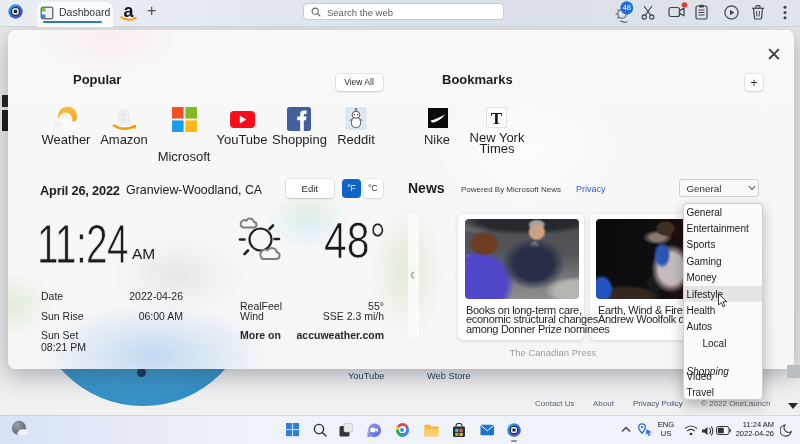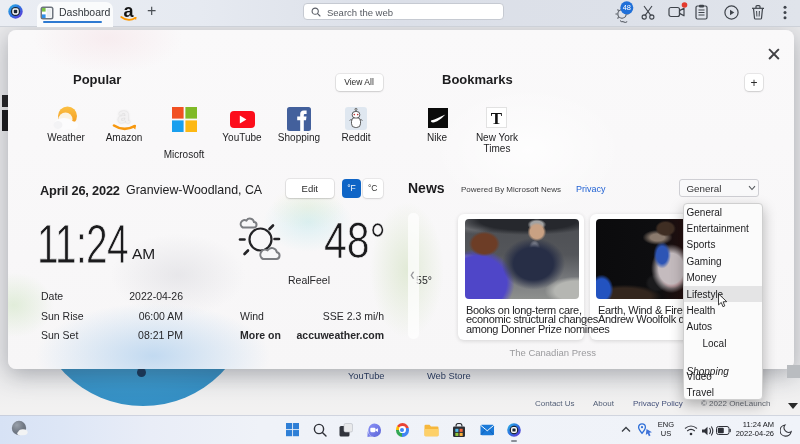--- a/index.html
+++ b/index.html
@@ -34,21 +34,21 @@
       radial-gradient(90px 55px at 170px 245px, rgba(205,205,212,.38), rgba(205,205,212,0) 75%),
       radial-gradient(120px 80px at 520px 120px, rgba(255,255,255,.8), rgba(255,255,255,0) 80%),
       linear-gradient(#faf9fa,#f7f6f7);
     box-shadow:0 6px 22px rgba(50,55,65,.35); }
   #closex { left:766px; top:43px; width:20px; height:20px; z-index:5; color:#414144; font-size:19px; font-weight:400; }
 
   .h1 { font-size:13px; font-weight:bold; color:#1d1d1f; z-index:5;padding-left:33px; }
   .btn { background:#fff; border-radius:4px; box-shadow:0 0 0 1px rgba(0,0,0,.07), 0 1px 2px rgba(0,0,0,.12); z-index:5;
          display:flex; align-items:center; justify-content:center; color:#2b2b2b; }
 
-  .iconlbl { font-size:10px; color:#1e1e20; text-align:center; z-index:5; }
+  .iconlbl { font-size:13px; color:#1e1e20; text-align:center; z-index:5; }
 
   
   #bigtime { left:36.5px; top:212px; font-size:55px; font-weight:400; color:#1b1b1d; z-index:5; -webkit-text-stroke:0.9px #f5f4f5;
              transform:scaleX(.707); transform-origin:0 0; letter-spacing:-1px;}
   #ampm { left:132px; top:245px; font-size:15.5px; color:#1b1b1d; z-index:5; }
   #bigtemp { left:324px; top:211.5px; font-size:50px; font-weight:400; color:#1b1b1d; z-index:5; -webkit-text-stroke:0.7px #f5f4f5;
              transform:scaleX(.82); transform-origin:0 0; }
   .wrow { font-size:10.5px; color:#27272a; z-index:5; display:flex; justify-content:space-between; }
 
   
@@ -295,25 +295,25 @@
 <div class="abs" id="bigtemp">48°</div>
 
 <div class="abs wrow" style="left:41px;top:290px;width:142px;">
     <span>Date</span>
     <span>2022-04-26</span>
   </div>
 <div class="abs wrow" style="left:41px;top:309.5px;width:142px;">
     <span>Sun Rise</span>
     <span>06:00 AM</span>
   </div>
-<div class="abs wrow" style="left:41px;top:328.5px;width:142px;">
+<div class="abs wrow" style="left:41px;top:328.5px;width:142px;flex-direction:column;">
     <span>Sun Set</span>
     <span>08:21 PM</span>
   </div>
-<div class="abs wrow" style="left:240px;top:274px;width:144px;margin-left:48px;">
+<div class="abs wrow" style="left:240px;top:300px;width:144px;">
     <span>RealFeel</span>
     <span>55°</span>
   </div>
 <div class="abs wrow" style="left:240px;top:309.5px;width:144px;">
     <span>Wind</span>
     <span>SSE 2.3 mi/h</span>
   </div>
 <div class="abs wrow" style="left:240px;top:328.5px;width:144px;font-weight:bold;">
     <span>More on</span>
     <span>accuweather.com</span>

